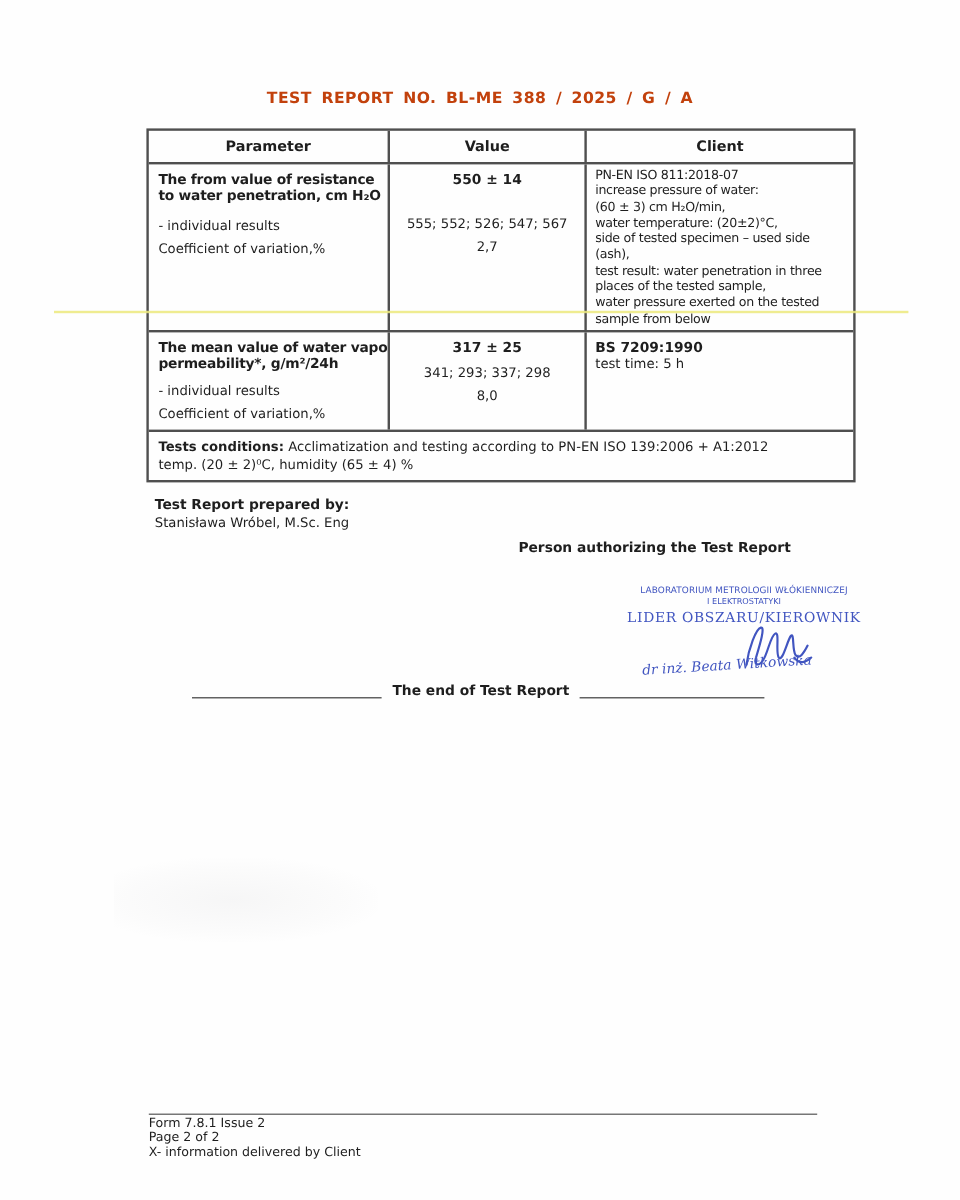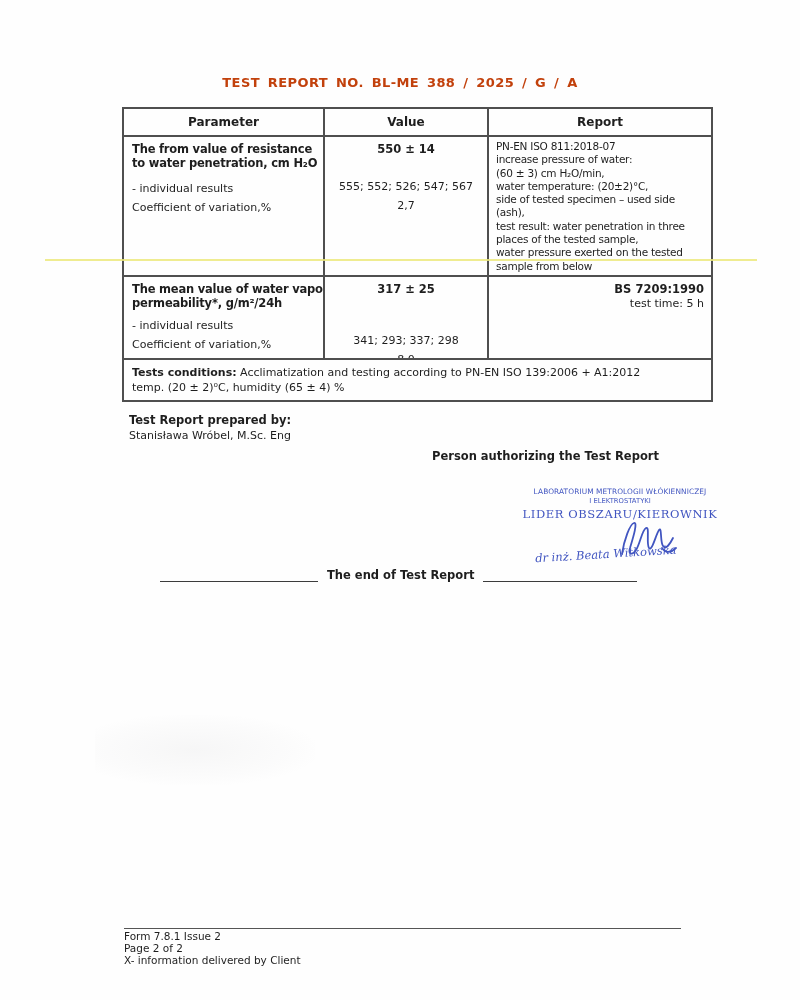--- a/index.html
+++ b/index.html
@@ -34,25 +34,25 @@
   .body-row-1 { height:140px; }
   .body-row-2 { height:83px; }
   .param-pad  { padding:5px 8px; }
   .param-bold div { font-weight:bold; font-size:11.5px; line-height:14px; letter-spacing:-0.2px; white-space:nowrap; }
   .sub-line   { font-size:11px; white-space:nowrap; }
   .ind-label  { margin-top:12px; }
   .cov-label  { margin-top:6px; }
   .value-pad  { padding-top:5px; }
   .value-main { font-weight:bold; font-size:11.5px; }
   .value-ind  { font-size:11px; margin-top:24px; }
-  .value-ind2 { font-size:11px; margin-top:38px; }
+  .value-ind2 { font-size:11px; margin-top:8px; }
   .value-cov  { font-size:11px; margin-top:6px; }
   .remarks-pad { padding:3px 7px; }
   .remarks-lines div { font-size:10.5px; line-height:13.3px; letter-spacing:-0.25px; white-space:nowrap; }
-  .remarks-pad-2 { padding:5px 7px;text-align:right; }
+  .remarks-pad-2 { padding:5px 7px; }
   .remarks-bold { font-weight:bold; font-size:11.5px; }
   .remarks-norm { font-size:11px; line-height:15px; }
   .cond-row  { padding:5px 8px; font-size:11px; line-height:15px; }
   .cond-label { font-weight:bold; }
   
   .prepared { position:absolute; left:129px; top:413px; }
   .prepared-label { font-weight:bold; font-size:11.5px; }
   .prepared-name  { font-size:11px; margin-top:2px; }
   .authorizing {
     position:absolute; left:432px; top:449px;
@@ -103,21 +103,21 @@
 
 <div class="page">
 
   <div class="title">TEST REPORT NO. BL-ME  388 / 2025 / G / A</div>
 
   <div class="report-table">
 
     <div class="t-row header-row">
       <div class="cell col-param">Parameter</div>
       <div class="cell col-value">Value</div>
-      <div class="cell col-remarks">Report</div>
+      <div class="cell col-remarks">Client</div>
     </div>
 
     <div class="t-row body-row-1">
       <div class="cell col-param param-pad">
         <div class="param-bold">
             <div>The from value of resistance</div>
             <div>to water penetration, cm H₂O</div>
           </div>
         <div class="sub-line ind-label">- individual results</div>
         <div class="sub-line cov-label">Coefficient of variation,%</div>

